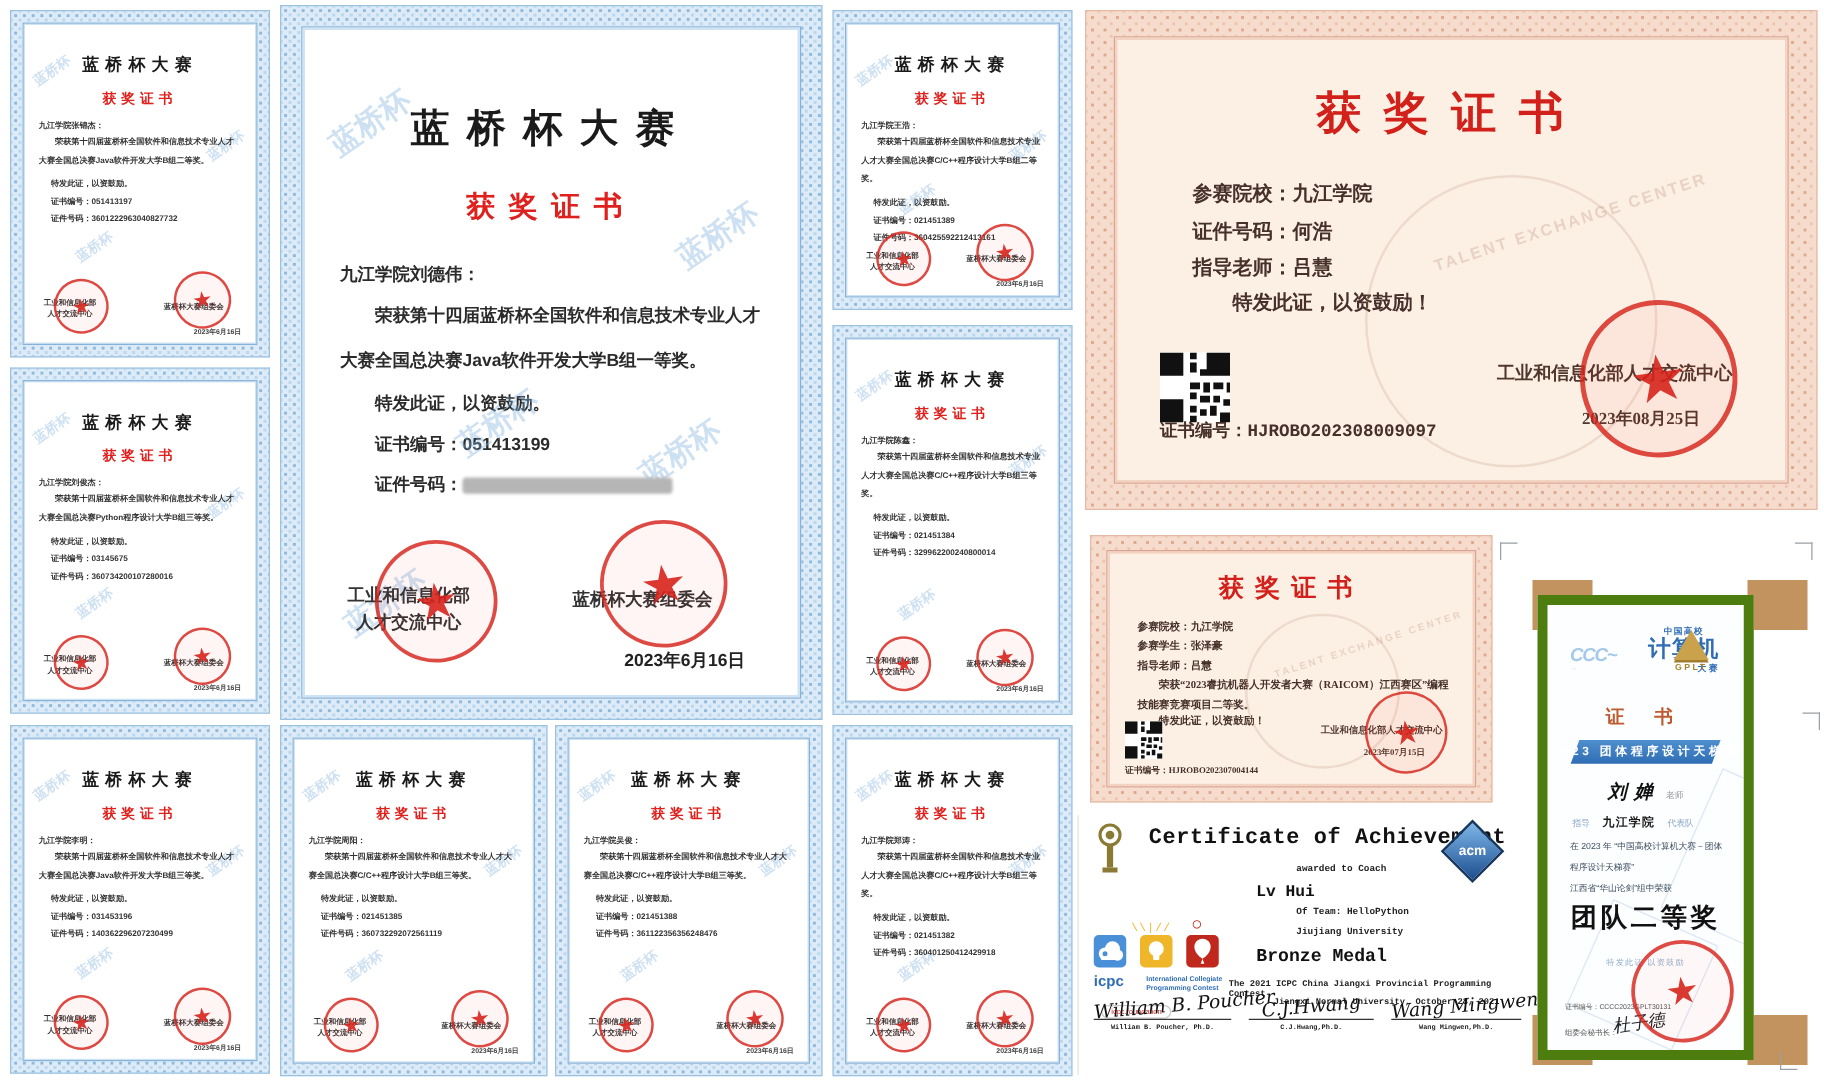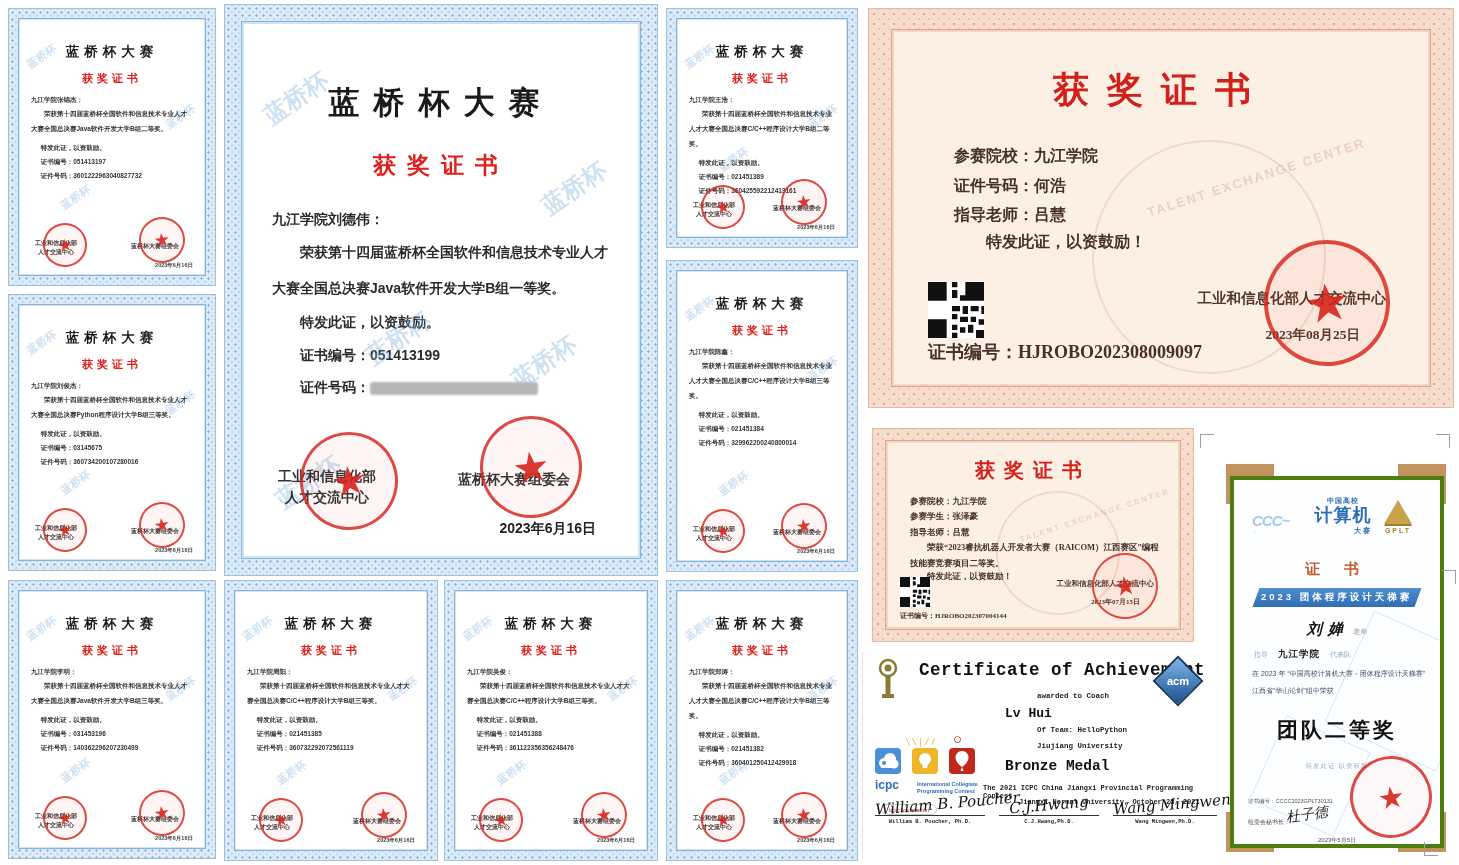--- a/index.html
+++ b/index.html
@@ -82,21 +82,21 @@
   .pk .pdate{font-weight:bold;color:#50362d;font-family:"Liberation Serif",serif;}
 
   #raicom-big{left:868px;top:8px;width:586px;height:400px;}
   #raicom-big .pk-in{left:22px;top:20px;right:22px;bottom:20px;padding:18px 34px;}
   #raicom-big .title{font-size:36px;letter-spacing:18px;margin-top:18px;}
   #raicom-big .flds{margin-top:26px;margin-left:28px;}
   #raicom-big .fld{font-size:16px;line-height:1.85;}
   #raicom-big .bodyp{font-size:16px;line-height:1.9;margin-top:2px;}
   #raicom-big .note{font-size:16px;text-indent:2em;margin-top:2px;}
   #raicom-big .qr{position:absolute;left:36px;bottom:48px;width:56px;height:56px;}
-  #raicom-big .certno{position:absolute;left:36px;bottom:22px;font-size:18px;}
+  #raicom-big .certno{position:absolute;left:36px;bottom:32px;font-size:14px;font-family:Liberation Mono, monospace;}
   #raicom-big .org{position:absolute;right:44px;bottom:78px;font-size:14.5px;}
   #raicom-big .pdate{position:absolute;right:70px;bottom:42px;font-size:13.5px;}
   #raicom-big .seal{right:40px;bottom:20px;width:118px;height:118px;font-size:52px;border-width:4px;background:rgba(255,70,50,.06);}
   #raicom-big .wmring{left:200px;top:110px;width:230px;height:230px;}
   #raicom-big .wmtxt{left:250px;top:140px;font-size:13px;}
 
   #raicom-sm{left:872px;top:428px;width:322px;height:214px;}
   #raicom-sm .pk-in{left:12px;top:11px;right:12px;bottom:11px;padding:8px 18px;}
   #raicom-sm .title{font-size:20px;letter-spacing:9px;margin-top:8px;}
   #raicom-sm .flds{margin-top:10px;margin-left:6px;}
@@ -136,22 +136,22 @@
          font-family:"Liberation Sans",sans-serif;font-size:6px;color:#c0281e;padding:1.5px 7px;}
   .sigrow{position:absolute;left:10px;right:10px;bottom:14px;height:50px;}
   .sigc{position:absolute;text-align:center;}
   .sig{font-family:"DejaVu Serif",serif;font-style:italic;font-size:15px;color:#111;transform:rotate(-5deg);white-space:nowrap;}
   .sigline{border-top:1px solid #333;margin-top:1px;}
   .signm{font-size:5.5px;font-weight:bold;color:#222;margin-top:2px;font-family:"Liberation Mono",monospace;}
 
   
   #gplt-zone{position:absolute;left:1222px;top:452px;width:230px;height:410px;}
   .tan{position:absolute;background:#c2925f;}
-  #gplt{position:absolute;left:8px;top:24px;width:214px;height:372px;background:#fdfeff;
-        border:4px solid #4d7c0f;box-sizing:border-box;box-shadow:0 0 0 1px #fff inset;overflow:hidden;}
+  #gplt{position:absolute;left:8px;top:24px;width:173px;height:372px;background:#fdfeff;
+        border:8px solid #4d7c0f;box-sizing:border-box;box-shadow:0 0 0 1px #fff inset;overflow:hidden;}
   #gplt .hexwm{position:absolute;border:1px solid rgba(120,165,210,.25);transform:rotate(24deg);}
   .glogos{position:absolute;left:0;right:0;top:16px;height:56px;}
   .ccc{position:absolute;left:18px;top:16px;color:#a5c9e8;font-style:italic;font-weight:bold;font-size:15px;letter-spacing:-1px;}
   .cccsub{position:absolute;left:20px;top:33px;color:#bcd7ee;font-size:5px;}
   .cstack{position:absolute;left:72px;top:0;width:74px;text-align:center;color:#2f6db5;}
   .cstack .s1{font-size:7px;font-weight:bold;letter-spacing:1px;}
   .cstack .s2{font-size:18px;font-weight:bold;letter-spacing:1px;line-height:1.1;}
   .cstack .s3{font-size:7px;font-weight:bold;text-align:right;padding-right:10px;}
   .gpltlogo{position:absolute;right:20px;top:4px;width:44px;text-align:center;}
   .pyr{width:0;height:0;margin:0 auto;border-left:14px solid transparent;border-right:14px solid transparent;

